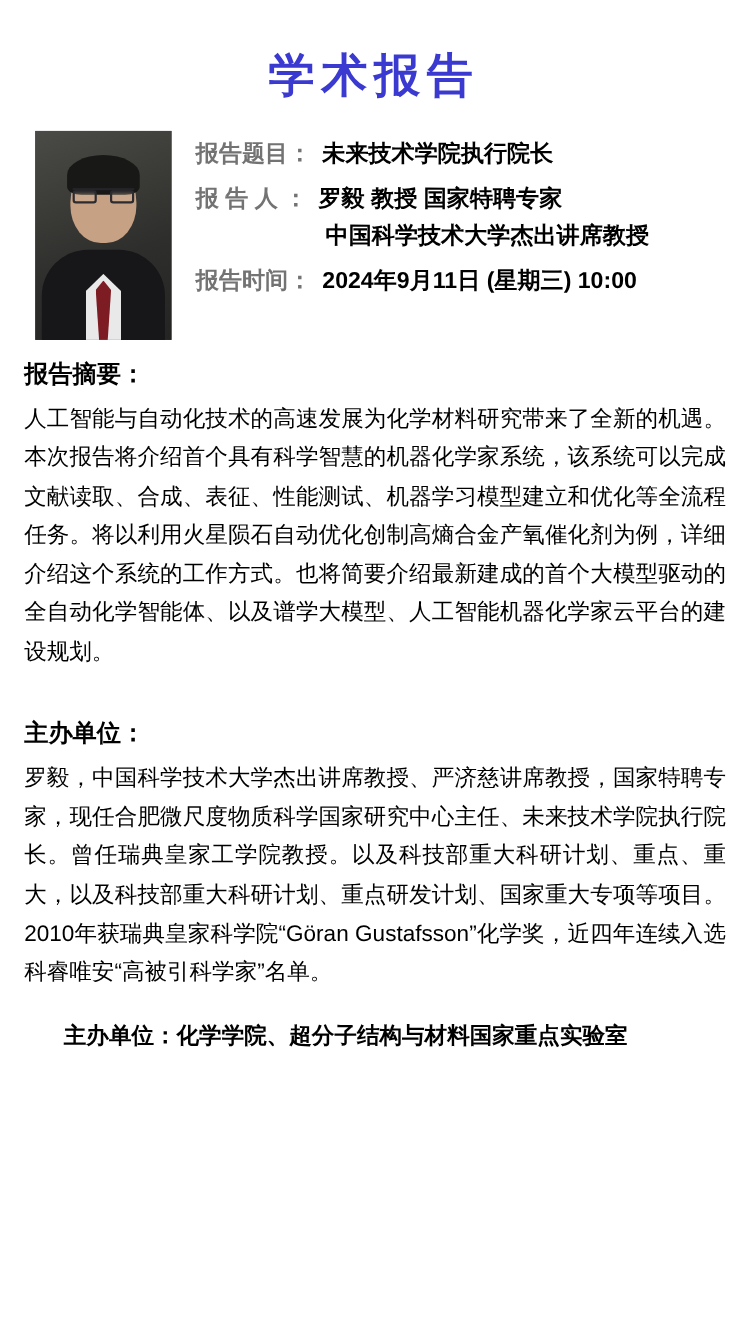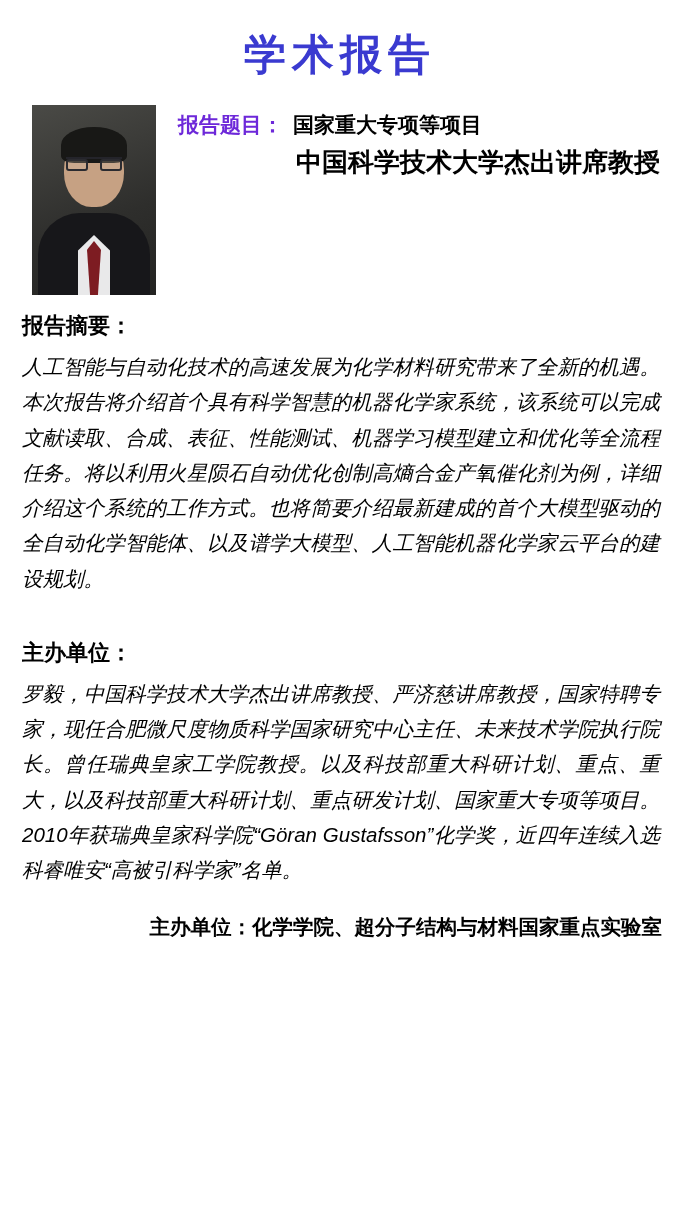--- a/index.html
+++ b/index.html
@@ -12,21 +12,21 @@
     background: #ffffff;
     font-family: "Liberation Sans", "DejaVu Sans", sans-serif;
     color: #000000;
     overflow: hidden;
   }
   .poster {
     position: relative;
     width: 680px;
     height: 1210px;
     box-sizing: border-box;
-    padding: 1px 18px;
+    padding: 15px 18px;
   }
   .title {
     text-align: center;
     font-size: 42px;
     font-weight: bold;
     color: #3a3ad0;
     letter-spacing: 6px;
     padding-top: 26px;
     padding-bottom: 14px;
     font-family: "DejaVu Serif", "Liberation Serif", serif;
@@ -125,58 +125,57 @@
     padding-top: 6px;
   }
   .info-line {
     display: flex;
     align-items: baseline;
     margin-bottom: 13px;
     font-size: 21px;
     font-weight: bold;
   }
   .info-label {
-    color: #6d28d9;
+    color: #737373;
     flex: 0 0 auto;
     white-space: nowrap;
     margin-right: 10px;
     text-align: center;
   }
   .info-label.spread {
     letter-spacing: 0;
   }
   .info-value {
     color: #000000;
   }
   .info-cont {
-    font-size: 26px;
+    font-size: 21px;
     font-weight: bold;
     color: #000000;
     margin-left: 118px;
     margin-top: -7px;
     margin-bottom: 13px;
   }
   .section-head {
     font-size: 22px;
     font-weight: bold;
     color: #000000;
     margin: 16px 0 8px 4px;
   }
   .para {
     font-size: 20.5px;
     line-height: 1.72;
     color: #000000;
     text-align: justify;
     margin: 0 2px 0 4px;
-    font-style: italic;
   }
   .spacer-lg { height: 26px; }
   .organizer {
     margin-top: 26px;
-    text-align: right;
+    text-align: left;
     padding-left: 40px;
     font-size: 20.5px;
     font-weight: bold;
   }
   .organizer .org-label { color: #000; }
   .organizer .org-value { color: #000; font-weight: bold; }
 </style>
 </head>
 <body>
 
@@ -193,26 +192,34 @@
       <div class="tie"></div>
       <div class="head"></div>
       <div class="hair"></div>
       <div class="glasses"></div>
     </div>
 
     <div class="info">
 
       <div class="info-line">
         <span class="info-label">报告题目：</span>
-        <span class="info-value">国家重大专项等项目</span>
+        <span class="info-value">未来技术学院执行院长</span>
       </div>
 
+      <div class="info-line">
+        <span class="info-label spread">报 告 人 ：</span>
+        <span class="info-value">罗毅 教授 国家特聘专家</span>
+      </div>
       <div class="info-cont">中国科学技术大学杰出讲席教授</div>
 
 
+      <div class="info-line">
+        <span class="info-label">报告时间：</span>
+        <span class="info-value">2024年9月11日 (星期三) 10:00</span>
+      </div>
 
     </div>
   </div>
 
   <div class="section-head">报告摘要：</div>
   <div class="para">人工智能与自动化技术的高速发展为化学材料研究带来了全新的机遇。本次报告将介绍首个具有科学智慧的机器化学家系统，该系统可以完成文献读取、合成、表征、性能测试、机器学习模型建立和优化等全流程任务。将以利用火星陨石自动优化创制高熵合金产氧催化剂为例，详细介绍这个系统的工作方式。也将简要介绍最新建成的首个大模型驱动的全自动化学智能体、以及谱学大模型、人工智能机器化学家云平台的建设规划。</div>
 
   <div class="spacer-lg"></div>
 
   <div class="section-head">主办单位：</div>

